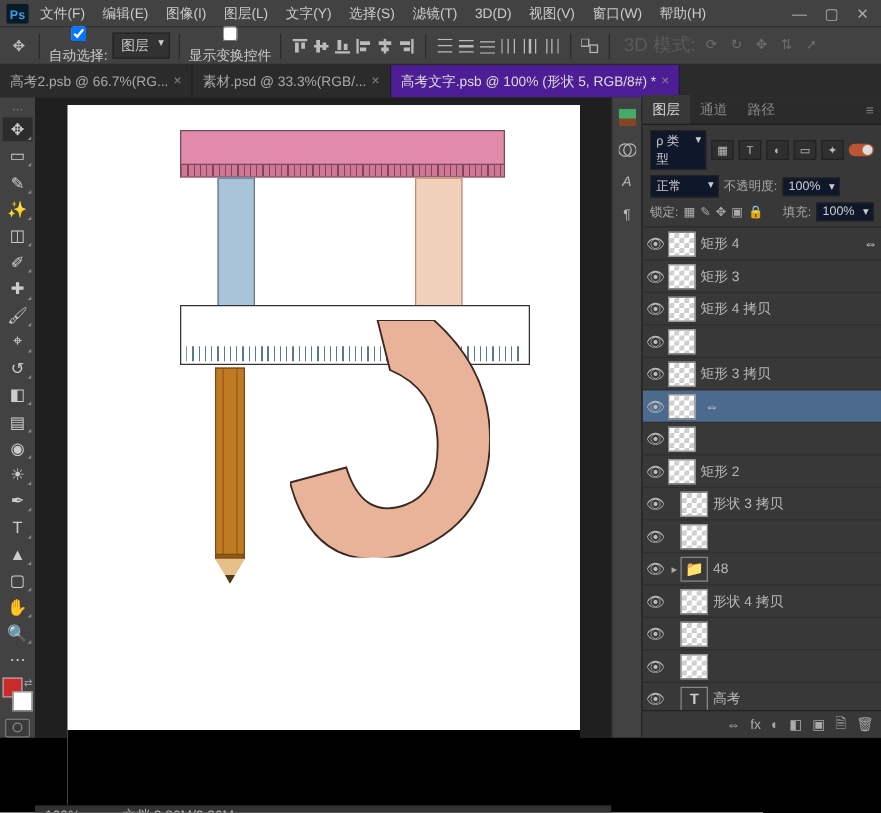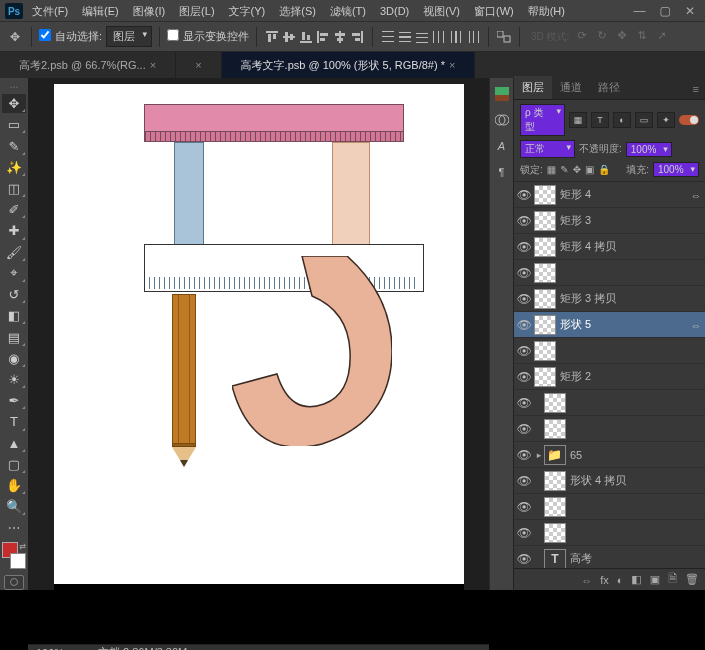--- a/index.html
+++ b/index.html
@@ -8,34 +8,34 @@
 
   
   .menubar { height: 22px; background: #424242; display: flex; align-items: center; padding: 0 4px; gap: 2px; border-bottom: 1px solid #2e2e2e; }
   .menubar .ps-logo { width: 20px; height: 18px; display: flex; align-items: center; justify-content: center; }
   .menubar .menu { padding: 0 6px; color: #ccc; font-size: 11px; line-height: 20px; }
   .win-controls { margin-left: auto; display: flex; gap: 14px; color: #aaa; font-size: 12px; padding-right: 6px; }
 
   
   .optionsbar { height: 30px; background: #424242; display: flex; align-items: center; padding: 0 6px; gap: 4px; border-bottom: 1px solid #282828; }
   .optionsbar .icon-btn { width: 18px; height: 18px; display: flex; align-items: center; justify-content: center; color: #bbb; font-size: 12px; }
-  .optionsbar .check { display: flex; gap: 4px; color: #ccc; font-size: 11px; }
+  .optionsbar .check { display: flex; align-items: center; gap: 4px; color: #ccc; font-size: 11px; flex-direction: column; }
   .optionsbar .check input { width: 12px; height: 12px; }
   .optionsbar .select { background: #323232; border: 1px solid #222; padding: 2px 16px 2px 6px; color: #ccc; font-size: 11px; position: relative; }
   .optionsbar .select::after { content: "▾"; position: absolute; right: 4px; top: 2px; font-size: 9px; }
   .optionsbar .sep { width: 1px; height: 20px; background: #2a2a2a; margin: 0 3px; }
   .optionsbar .align-group { display: flex; gap: 1px; }
   .optionsbar .align-btn { width: 16px; height: 16px; display: flex; align-items: center; justify-content: center; }
-  .optionsbar .mode3d { color: #5a5a5a; font-size: 10px; padding: 0 4px; }
+  .optionsbar .mode3d { color: #5a5a5a; font-size: 15px; padding: 0 4px; }
   .optionsbar .tool-ico { width:16px; height:16px; opacity:.35; }
 
   
   .tabsbar { height: 26px; background: #2b2b2b; display: flex; }
-  .tab { padding: 0 19px; display: flex; align-items: center; gap: 4px; color: #aaa; font-size: 11px; border-right: 1px solid #202020; }
-  .tab.active { background: #0f172a; color: #ddd; align-items: center; }
+  .tab { padding: 0 8px; display: flex; align-items: center; gap: 4px; color: #aaa; font-size: 11px; border-right: 1px solid #202020; }
+  .tab.active { background: #4c1d95; color: #ddd; align-items: center; }
   .tab .x { color: #888; font-size: 11px; }
 
   
   .body { flex: 1; display: flex; background: #252525; min-height: 0; }
 
   
   .tools { width: 28px; background: #424242; display: flex; flex-direction: column; align-items: center; padding-top: 4px; gap: 2px; }
   .tools .collapse-handle { width: 22px; height: 10px; color:#888; font-size:9px; text-align:center; }
   .tool { width: 24px; height: 20px; display: flex; align-items: center; justify-content: center; color: #ccc; font-size: 13px; position: relative; }
   .tool.selected { background: #2c2c2c; }
@@ -85,21 +85,21 @@
   .panel-tabs { height: 22px; background: #2b2b2b; display: flex; align-items: flex-end; border-bottom: 1px solid #1e1e1e; }
   .panel-tab { padding: 4px 8px; color: #888; font-size: 11px; }
   .panel-tab.active { background: #383838; color: #ddd; }
   .panel-tab-handle { margin-left:auto; padding:4px 6px; color:#888; }
 
   .layer-opts { padding: 4px 6px; display: flex; flex-direction: column; gap: 4px; border-bottom: 1px solid #2a2a2a; }
   .layer-opts .row { display: flex; align-items: center; gap: 4px; font-size: 10px; color: #ccc; }
   .layer-opts .filter-btn { width: 18px; height: 16px; background: #2f2f2f; border: 1px solid #222; display: flex; align-items: center; justify-content: center; font-size: 9px; color:#bbb; }
   .layer-opts .toggle { margin-left: auto; width: 20px; height: 10px; background: #b53; border-radius: 5px; position: relative; }
   .layer-opts .toggle::after { content:""; position:absolute; right:1px; top:1px; width:8px; height:8px; border-radius:50%; background:#ddd; }
-  .layer-opts .select { background: #6d28d9; border: 1px solid #222; padding: 1px 14px 1px 4px; flex: 1; position: relative; color:#ccc; }
+  .layer-opts .select { background: #0f172a; border: 1px solid #222; padding: 1px 14px 1px 4px; flex: 1; position: relative; color:#ccc; }
   .layer-opts .select::after { content:"▾"; position:absolute; right:3px; top:1px; font-size:9px; }
   .layer-opts .lbl { color: #aaa; }
   .layer-opts .lockrow span.icon { font-size: 10px; color: #aaa; }
 
   .layers { flex: 1; overflow-y: auto; }
   .layer { display: flex; align-items: center; height: 26px; border-bottom: 1px solid #2e2e2e; }
   .layer.selected { background: #4c6a8e; color: #fff; }
   .layer .eye { width: 20px; text-align: center; font-size: 12px; color: #bbb; }
   .layer .indent { width: 0px; }
   .layer.indent1 .indent { width: 10px; }
@@ -269,20 +269,21 @@
     <span class="tool-ico">⇅</span>
     <span class="tool-ico">➚</span>
   </div>
 
   <div class="tabsbar">
     <div class="tab">
       <span>高考2.psb @ 66.7%(RG...</span>
       <span class="x">×</span>
     </div>
     <div class="tab">
+      <span>素材.psd @ 33.3%(RGB/...</span>
       <span class="x">×</span>
     </div>
     <div class="tab active">
       <span>高考文字.psb @ 100% (形状 5, RGB/8#) *</span>
       <span class="x">×</span>
     </div>
   </div>
 
   <div class="body">
 
@@ -431,50 +432,50 @@
           <div class="layer">
             <span class="eye">👁</span>
             <span class="indent"></span>
             <span class="thumb"></span>
             <span class="name">矩形 3 拷贝</span>
           </div>
           <div class="layer selected">
             <span class="eye">👁</span>
             <span class="indent"></span>
             <span class="thumb"></span>
-            <span class="name">形状 5</span>
             <span class="link">⇔</span>
           </div>
           <div class="layer">
             <span class="eye">👁</span>
             <span class="indent"></span>
             <span class="thumb"></span>
           </div>
           <div class="layer">
             <span class="eye">👁</span>
             <span class="indent"></span>
             <span class="thumb"></span>
             <span class="name">矩形 2</span>
           </div>
           <div class="layer indent1">
             <span class="eye">👁</span>
             <span class="indent"></span>
             <span class="thumb"></span>
+            <span class="name">形状 3 拷贝</span>
           </div>
           <div class="layer indent1">
             <span class="eye">👁</span>
             <span class="indent"></span>
             <span class="thumb"></span>
           </div>
           <div class="layer">
             <span class="eye">👁</span>
             <span class="indent"></span>
             <span class="arrow-exp">▸</span>
             <span class="thumb group"></span>
-            <span class="name">65</span>
+            <span class="name">48</span>
           </div>
           <div class="layer indent1">
             <span class="eye">👁</span>
             <span class="indent"></span>
             <span class="thumb"></span>
             <span class="name">形状 4 拷贝</span>
           </div>
           <div class="layer indent1">
             <span class="eye">👁</span>
             <span class="indent"></span>

